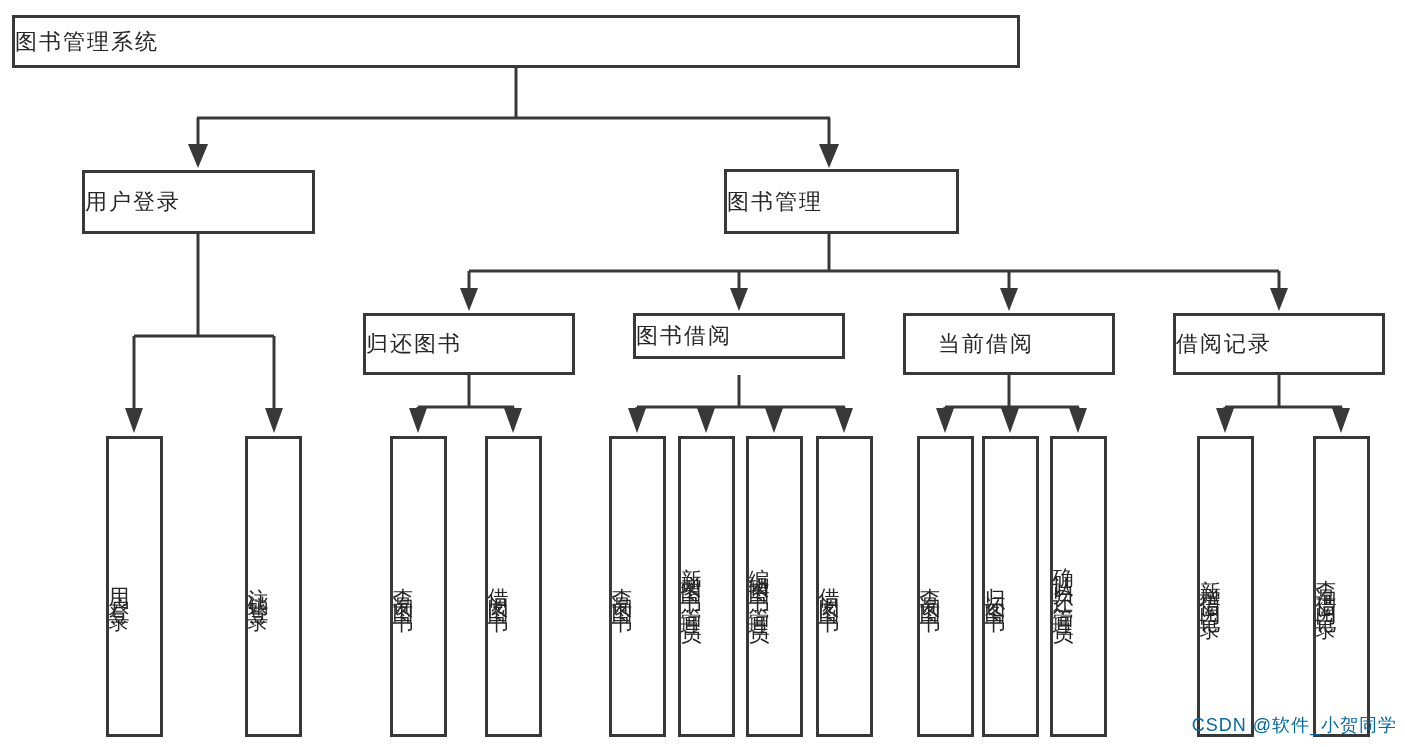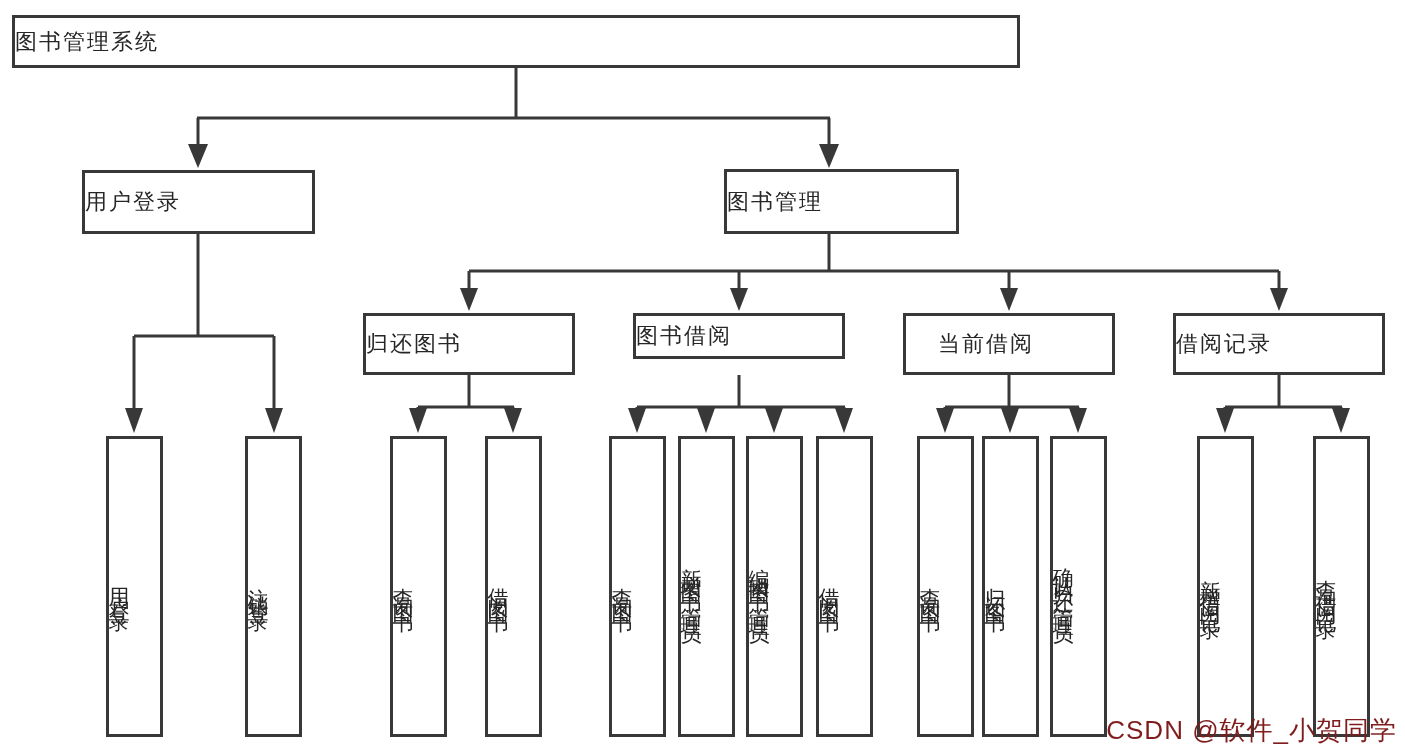--- a/index.html
+++ b/index.html
@@ -45,22 +45,22 @@
     fill: none;
   }
   svg.connectors polygon {
     fill: #383838;
     stroke: none;
   }
   .watermark {
     position: absolute;
     right: 8px;
     top: 713px;
-    font-size: 26px;
-    color: #7f1d1d;
+    font-size: 18px;
+    color: #0369a1;
     letter-spacing: 1px;
     white-space: nowrap;
     z-index: 5;
   }
   
   #n-root   { left: 12px;   top: 15px;  width: 1008px; height: 53px; }
   #n-login  { left: 82px;   top: 170px; width: 233px;  height: 64px; }
   #n-mgmt   { left: 712px;  top: 169px; width: 235px;  height: 65px; margin-left: 12px; }
   #n-rec    { left: 363px;  top: 313px; width: 212px;  height: 62px; }
   #n-borrow { left: 633px;  top: 303px; width: 212px;  height: 46px; margin-top: 10px; }

